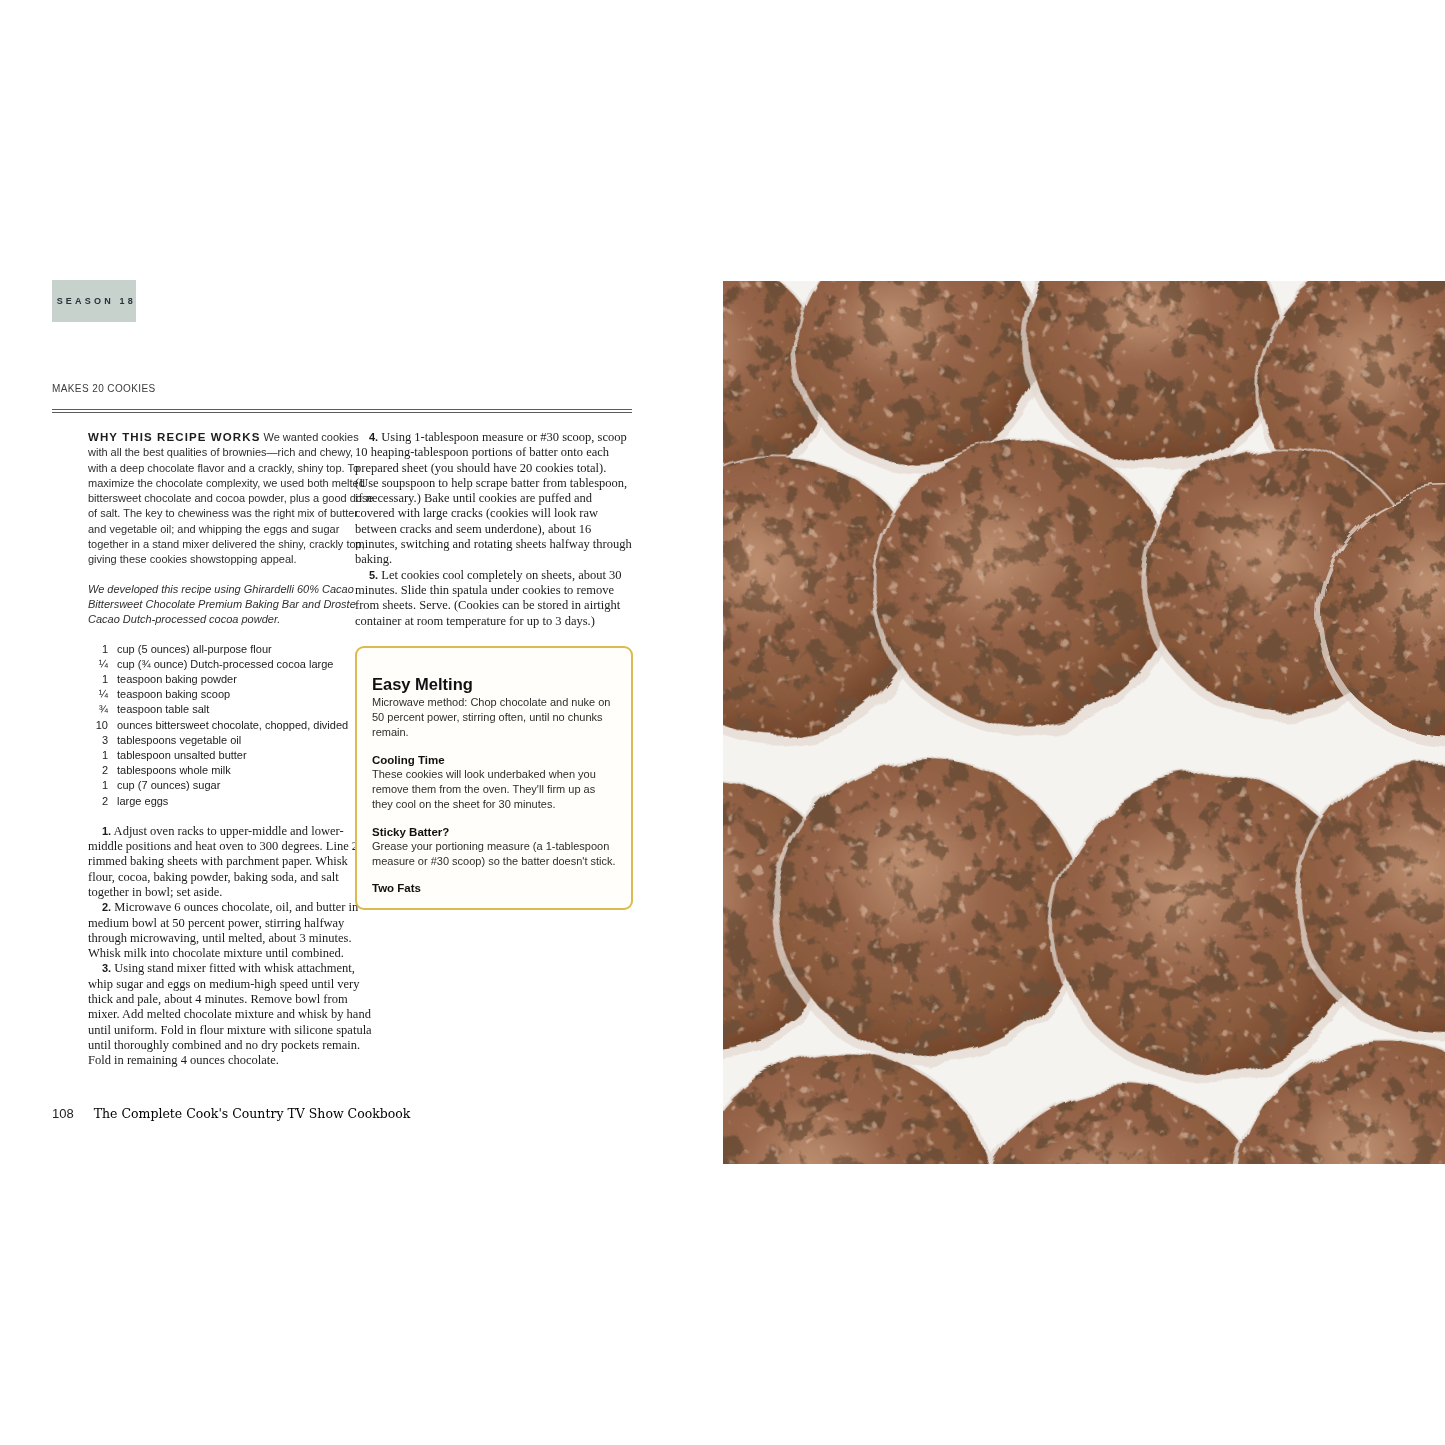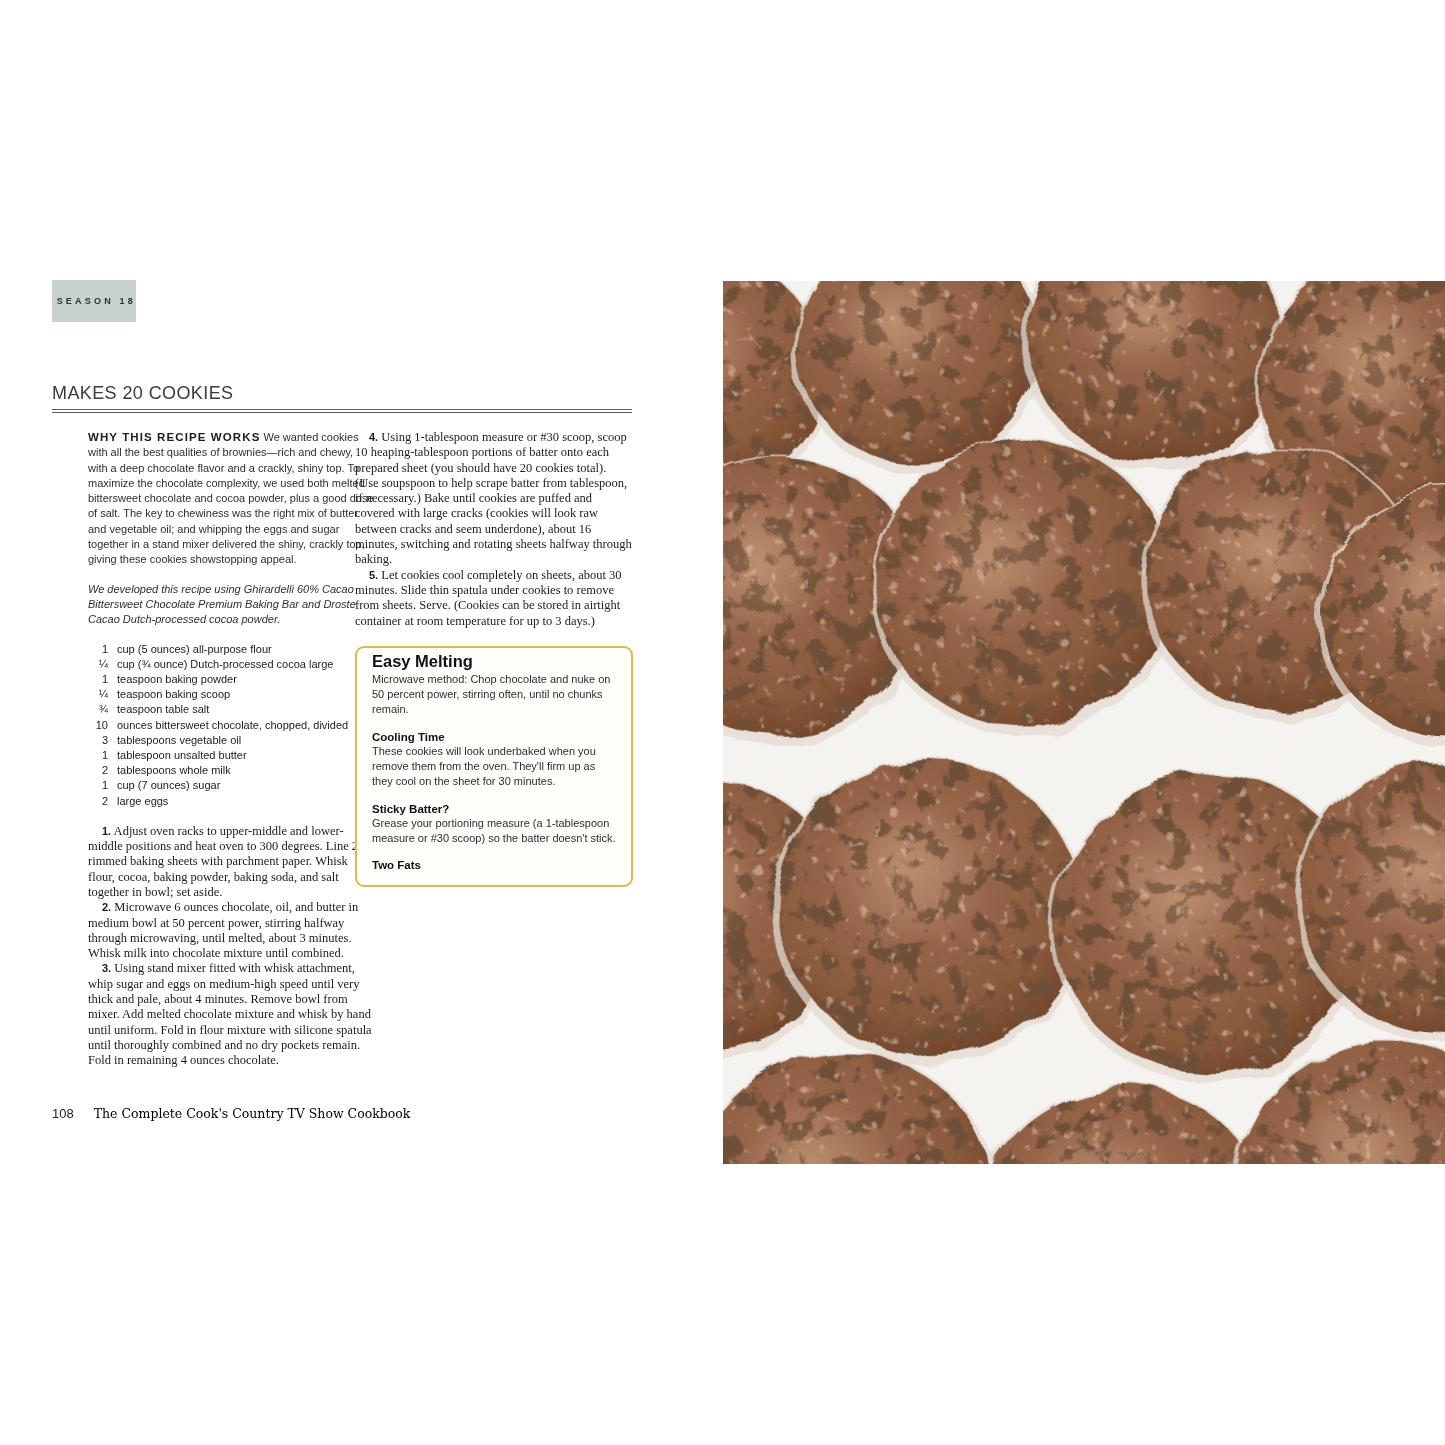--- a/index.html
+++ b/index.html
@@ -18,21 +18,21 @@
     font-size:9px;font-weight:bold;letter-spacing:3.2px;color:#25323e;
     font-family:"Liberation Sans",sans-serif;padding-left:3px;
   }
   .recipe-title{
     position:absolute;left:50px;top:336px;margin:0;
     font-family:"DejaVu Serif",serif;font-weight:bold;
     font-size:28px;color:#1d3c5d;letter-spacing:.2px;white-space:nowrap;
   }
   .recipe-yield{
     position:absolute;left:52px;top:383px;margin:0;
-    font-size:18px;color:#3b3b3b;letter-spacing:.4px;
+    font-size:10px;color:#3b3b3b;letter-spacing:.4px;
   }
   .double-rule{
     position:absolute;left:52px;top:409px;width:580px;height:2px;
     border-top:1px solid #5c5c5c;border-bottom:1px solid #5c5c5c;
   }
 
   
   .col-left{position:absolute;left:52px;top:430px;width:286px;margin-left:36px;}
   .col-right{position:absolute;left:355px;top:430px;width:278px;}
 
@@ -48,21 +48,21 @@
   .steps{margin-top:15px;}
   .step{
     margin:0;text-indent:14px;
     font-family:"Liberation Serif",serif;font-size:12.5px;line-height:15.3px;color:#1b1b1b;
   }
   .step b{font-family:"Liberation Sans",sans-serif;font-size:11px;}
 
   
   .tips-box{
     margin-top:17px;border:2px solid #ddba4e;border-radius:9px;
-    padding:4px 15px 14px 15px;background:#fffefb;width:244px;
+    padding:27px 15px 14px 15px;background:#fffefb;width:244px;
   }
   .tips-title{margin:0;font-size:16.5px;font-weight:bold;color:#111;}
   .tip-text{margin:1px 0 0 0;font-size:11px;line-height:15.3px;color:#2e2e2e;}
   .tip-head{margin:13px 0 0 0;font-size:11.5px;font-weight:bold;color:#111;}
 
   
   .footer{position:absolute;left:52px;top:1106px;display:flex;align-items:baseline;}
   .page-number{font-family:"Liberation Sans",sans-serif;font-size:13px;color:#222;}
   .book-title{
     margin-left:20px;font-family:"DejaVu Serif",serif;

